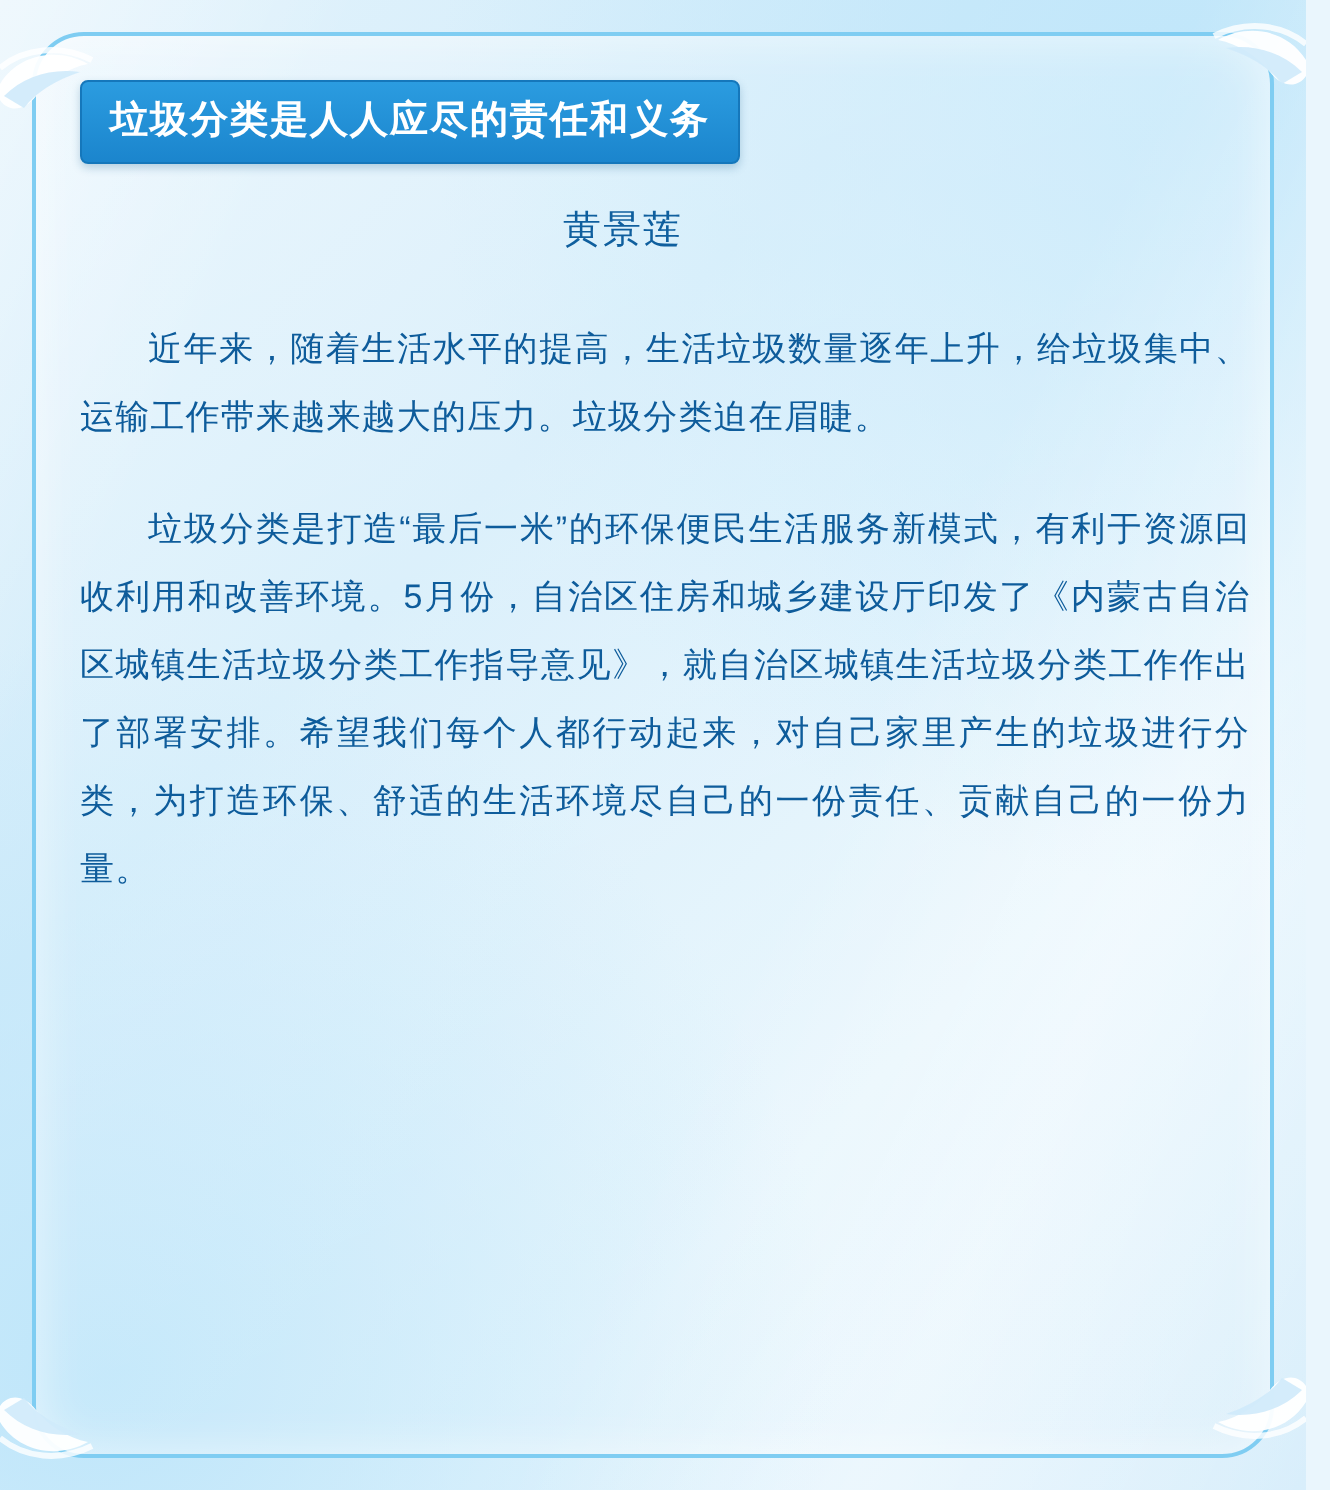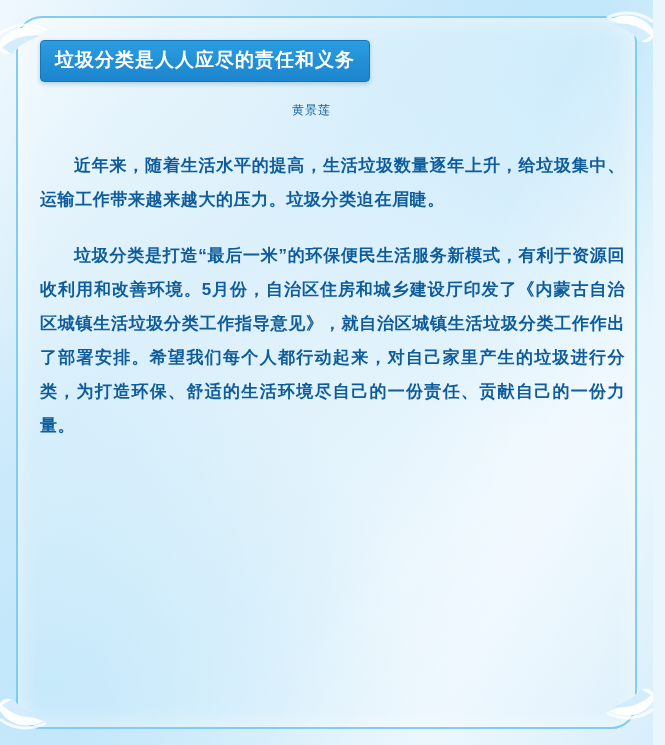--- a/index.html
+++ b/index.html
@@ -84,39 +84,38 @@
     padding: 6px 14px 8px 14px;
     border-radius: 4px;
     box-shadow: 0 2px 4px rgba(20,90,140,0.25);
     margin-left: 0px;
     border: 1px solid #1577bb;
   }
 
   .author {
     text-align: center;
     color: #0f5f9e;
-    font-size: 12px;
+    font-size: 19px;
     margin-top: 20px;
     margin-right: 42px;
     letter-spacing: 1px;
   }
 
   .body-text {
     margin-top: 30px;
     color: #0e5c9b;
     font-size: 17px;
     line-height: 2.0;
     letter-spacing: 0.6px;
     text-align: justify;
     text-justify: inter-ideograph;
   }
   .body-text p {
     margin: 0 0 22px 0;
     text-indent: 2em;
-    font-weight: bold;
   }
   .body-text p:last-child {
     margin-bottom: 15px;
   }
 </style>
 </head>
 <body>
 
 <div class="page">
 

